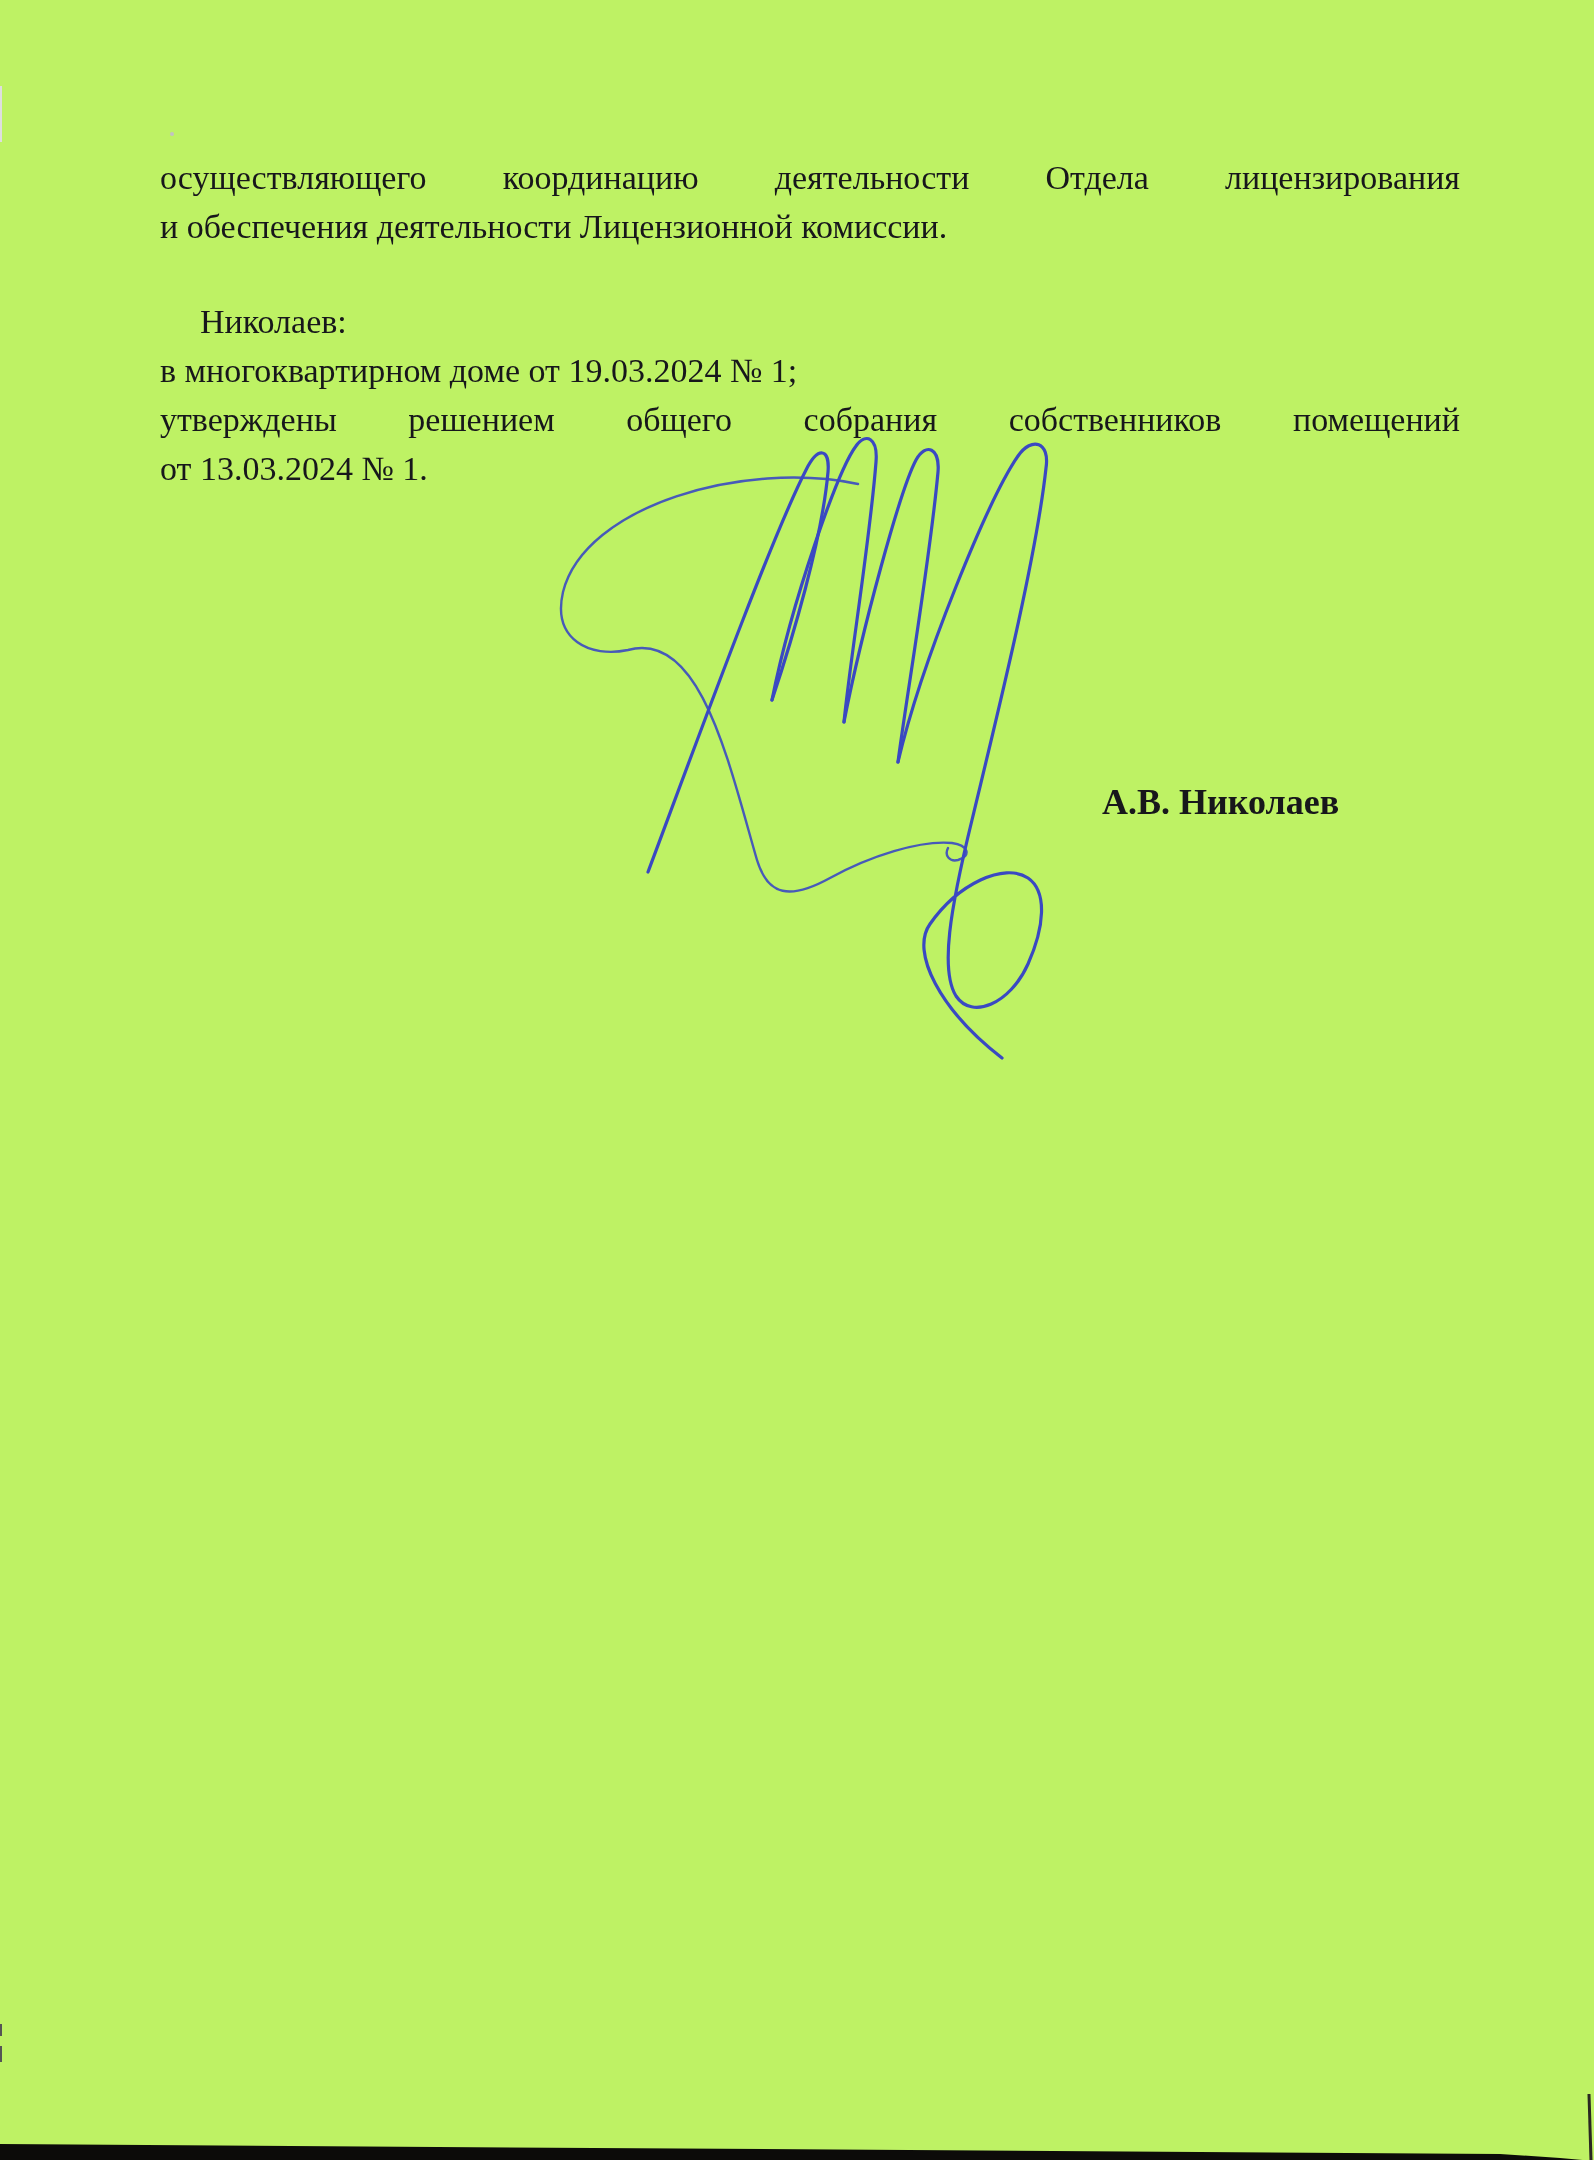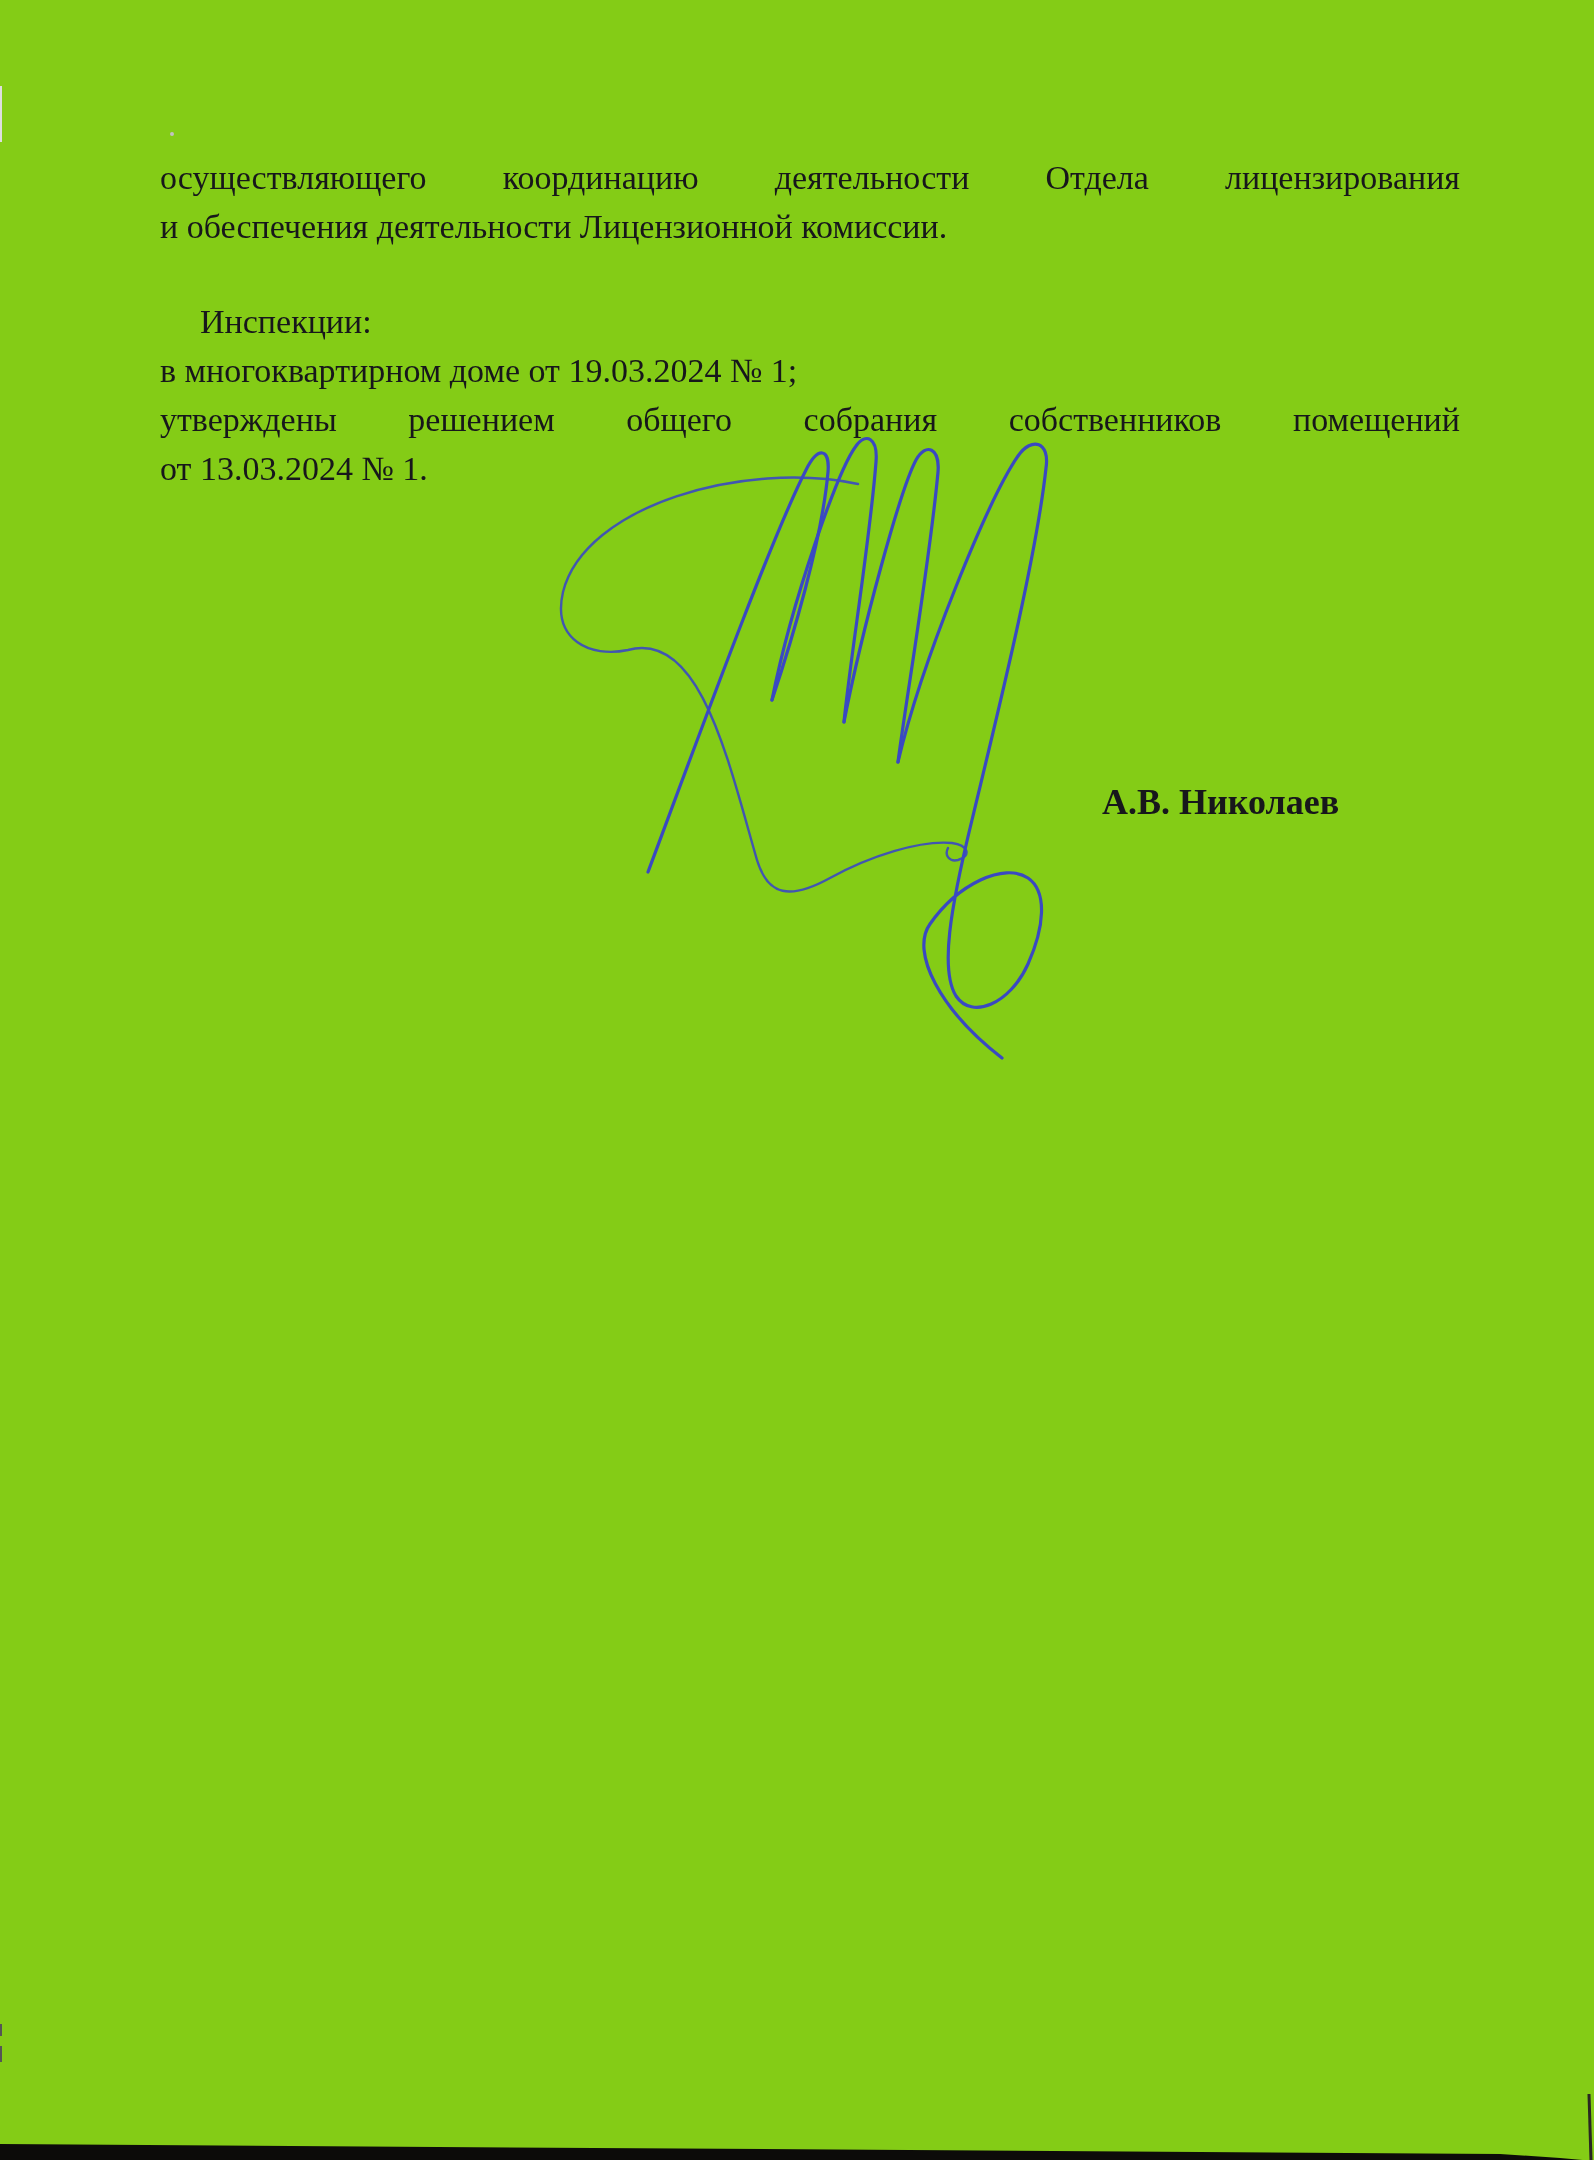--- a/index.html
+++ b/index.html
@@ -4,21 +4,21 @@
 <style>
   html, body {
     margin: 0;
     padding: 0;
     background: #ffffff;
   }
   .page {
     position: relative;
     width: 1594px;
     height: 2160px;
-    background: #84cc16;
+    background: #bef264;
     overflow: hidden;
     font-family: "Liberation Serif", "DejaVu Serif", serif;
     color: #17171b;
   }
   
   .textblock {
     position: absolute;
     left: 160px;
     top: 153px;
     width: 1300px;
@@ -63,21 +63,21 @@
 </style>
 </head>
 <body>
 
 <div class="page">
 
   <div class="textblock">
     <div class="line j">осуществляющего координацию деятельности Отдела лицензирования</div>
     <div class="line l">и обеспечения деятельности Лицензионной комиссии.</div>
 
-    <div class="line l indent gap-above">Инспекции:</div>
+    <div class="line l indent gap-above">Николаев:</div>
 
     <div class="line l">в многоквартирном доме от 19.03.2024 № 1;</div>
 
     <div class="line j">утверждены решением общего собрания собственников помещений</div>
     <div class="line l">от 13.03.2024 № 1.</div>
   </div>
 
 
   <div class="signer-name">А.В. Николаев</div>
 

